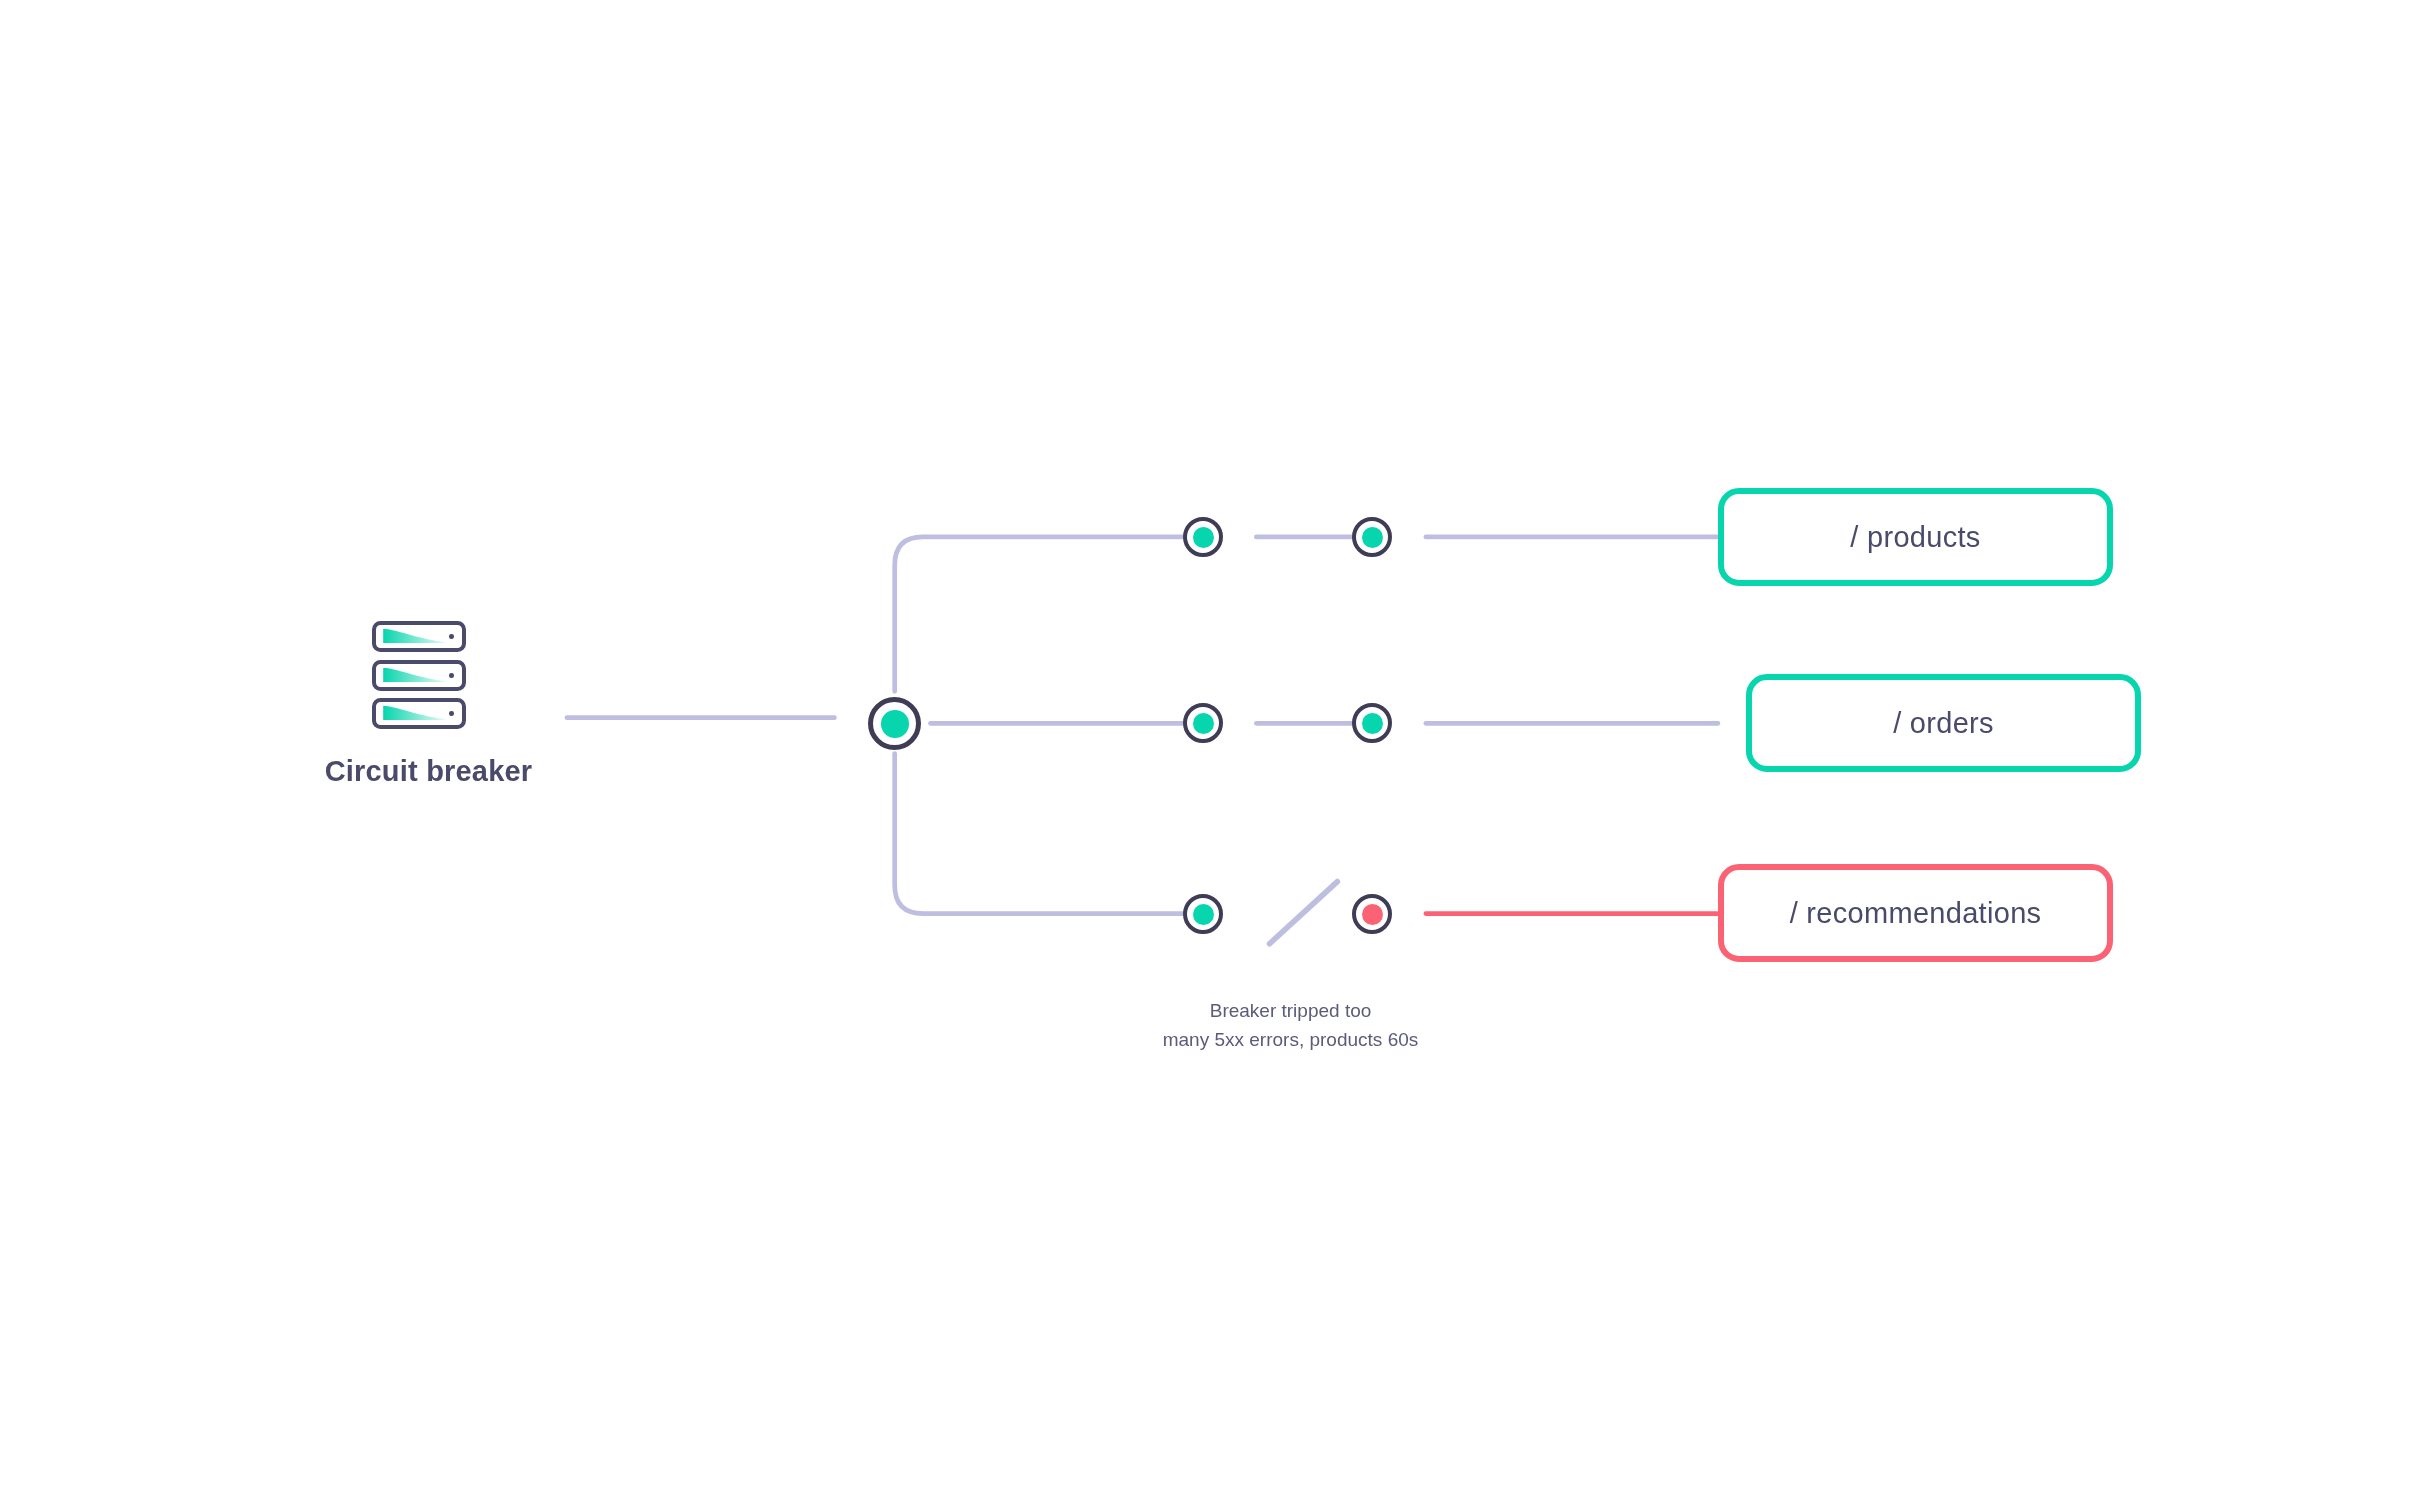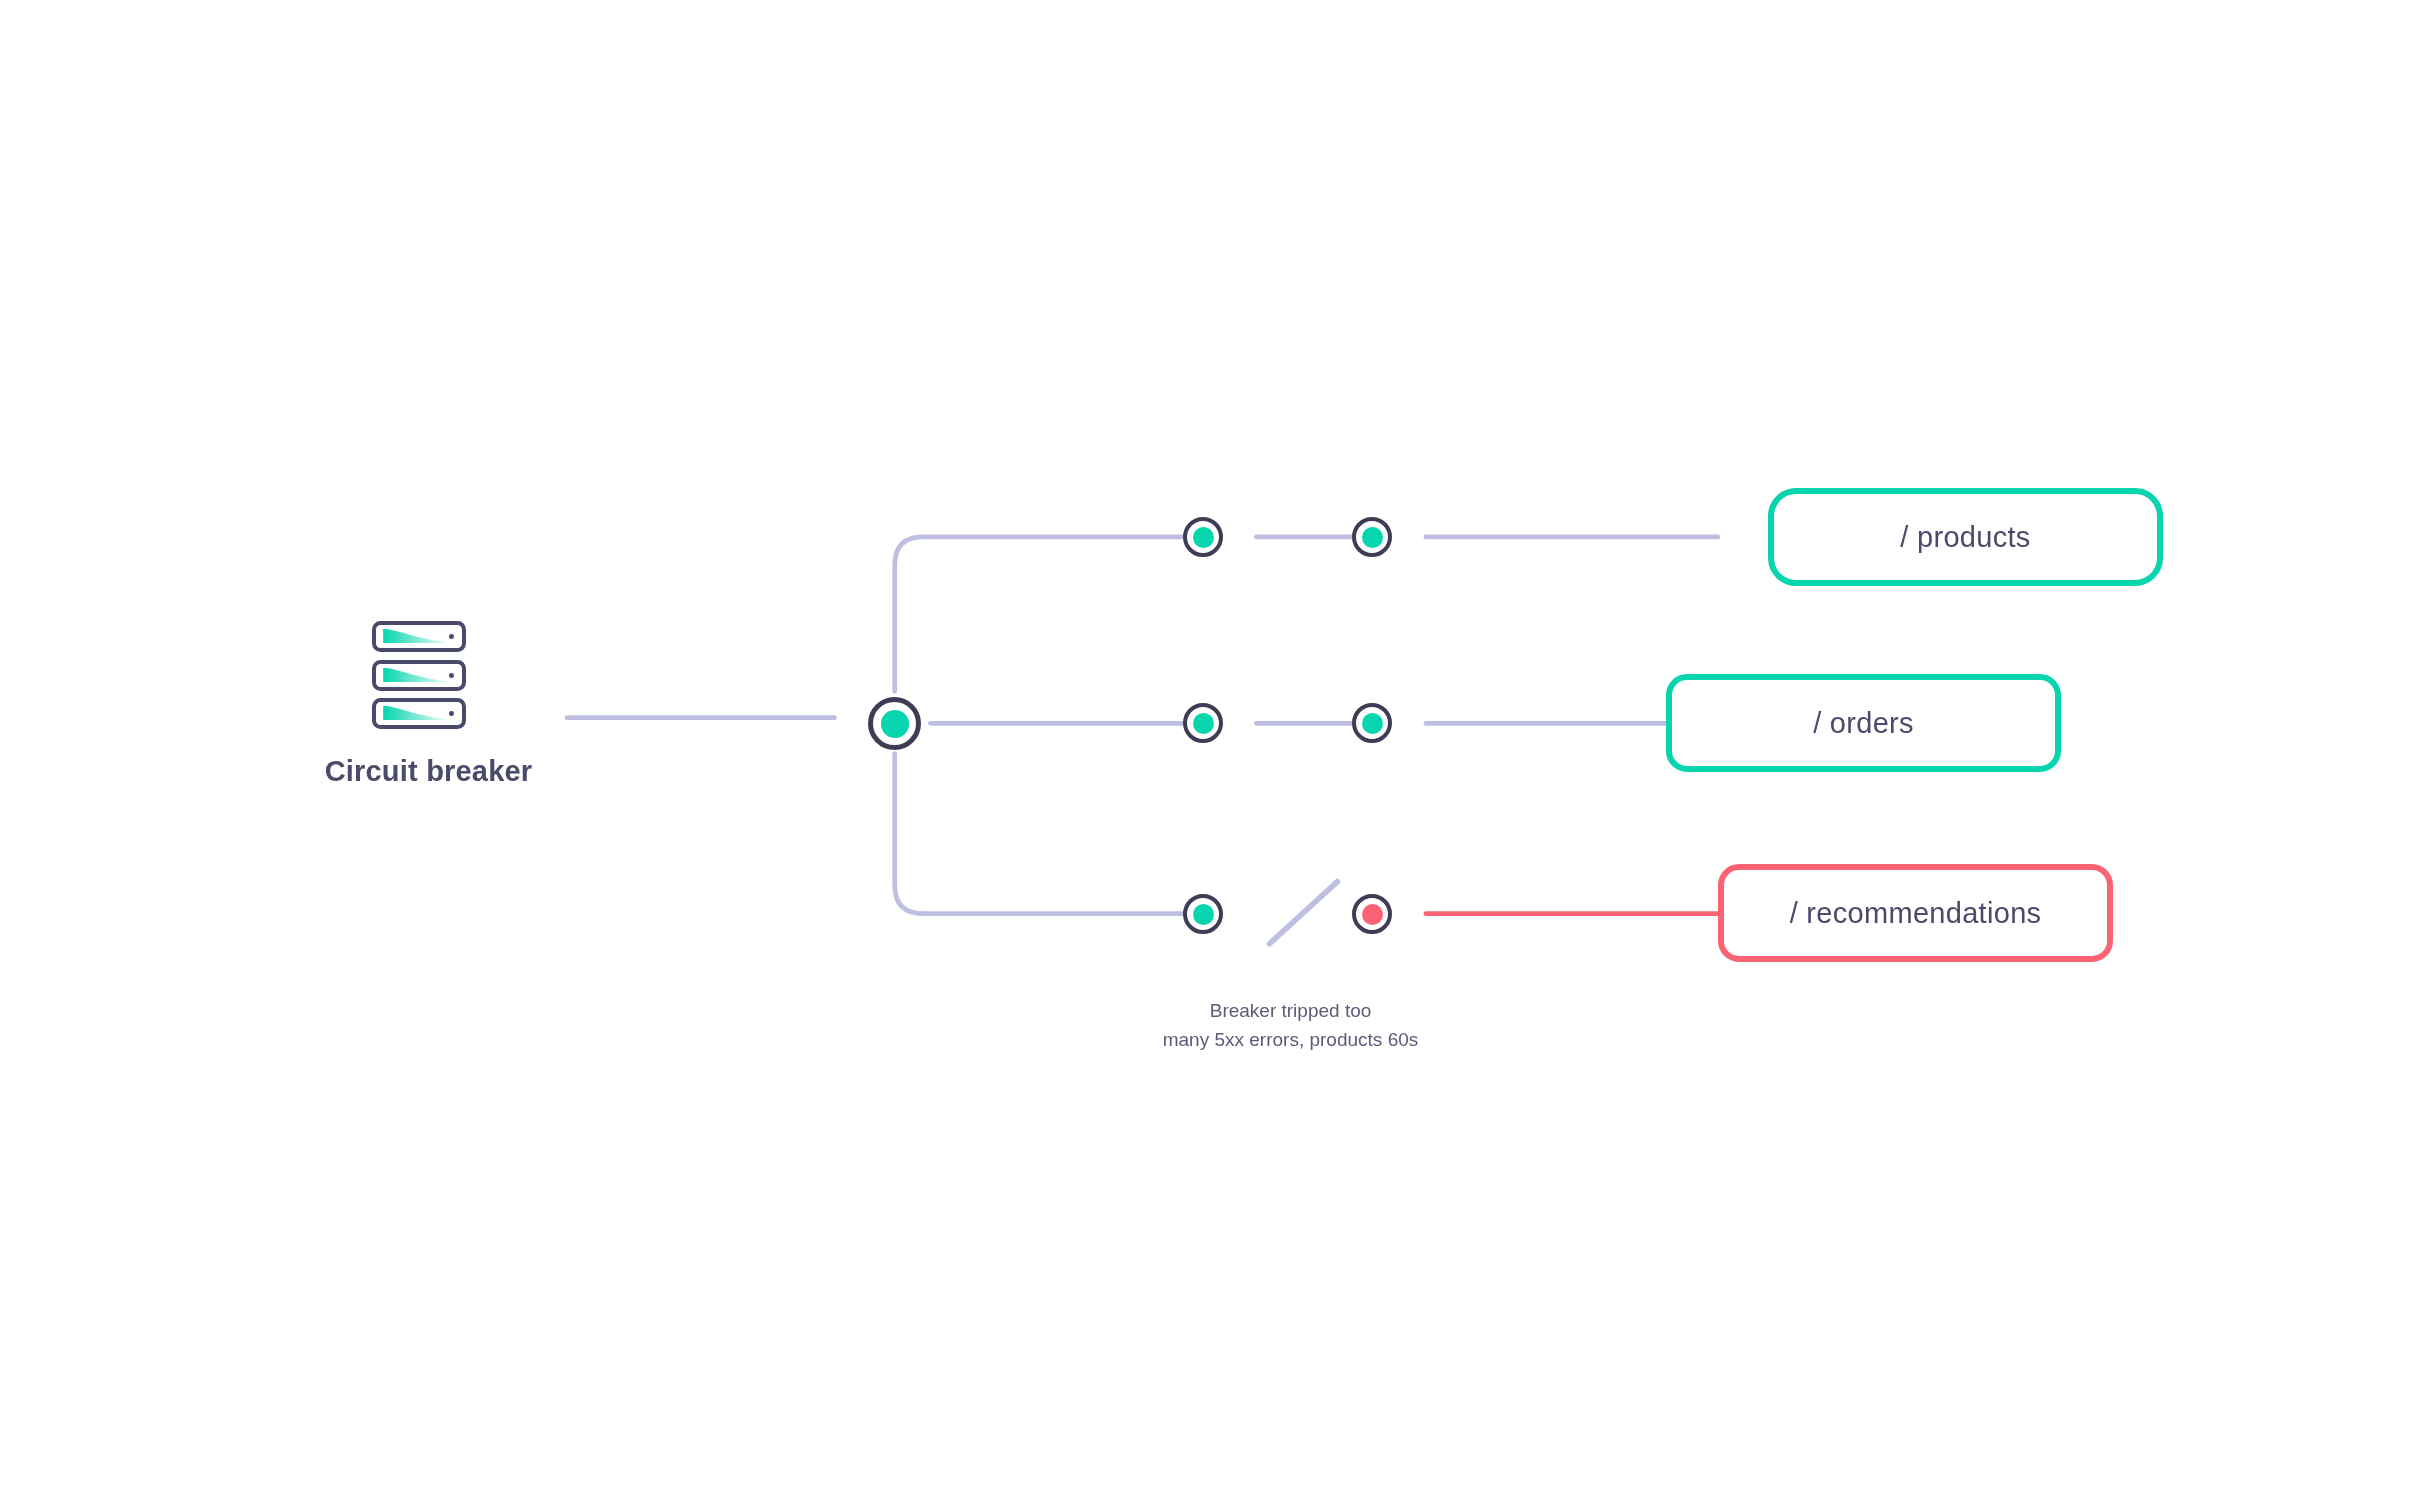--- a/index.html
+++ b/index.html
@@ -220,29 +220,29 @@
   <div class="node hub" style="left:868px; top:697px;">
     <div class="node-core"></div>
   </div>
 
   <div class="node small" style="left:1183px; top:517px;">
     <div class="node-core"></div>
   </div>
   <div class="node small" style="left:1352px; top:517px;">
     <div class="node-core"></div>
   </div>
-  <div class="route-box" style="left:1768px; top:488px;border-radius:28px;">/ products</div>
+  <div class="route-box" style="left:1718px; top:488px;">/ products</div>
 
   <div class="node small" style="left:1183px; top:703px;">
     <div class="node-core"></div>
   </div>
   <div class="node small" style="left:1352px; top:703px;">
     <div class="node-core"></div>
   </div>
-  <div class="route-box" style="left:1666px; top:674px;">/ orders</div>
+  <div class="route-box" style="left:1746px; top:674px;">/ orders</div>
 
   <div class="node small" style="left:1183px; top:894px;">
     <div class="node-core"></div>
   </div>
   <div class="node small failed" style="left:1352px; top:894px;">
     <div class="node-core"></div>
   </div>
   <div class="route-box down" style="left:1718px; top:864px;">/ recommendations</div>
 
   <div class="break-caption">

